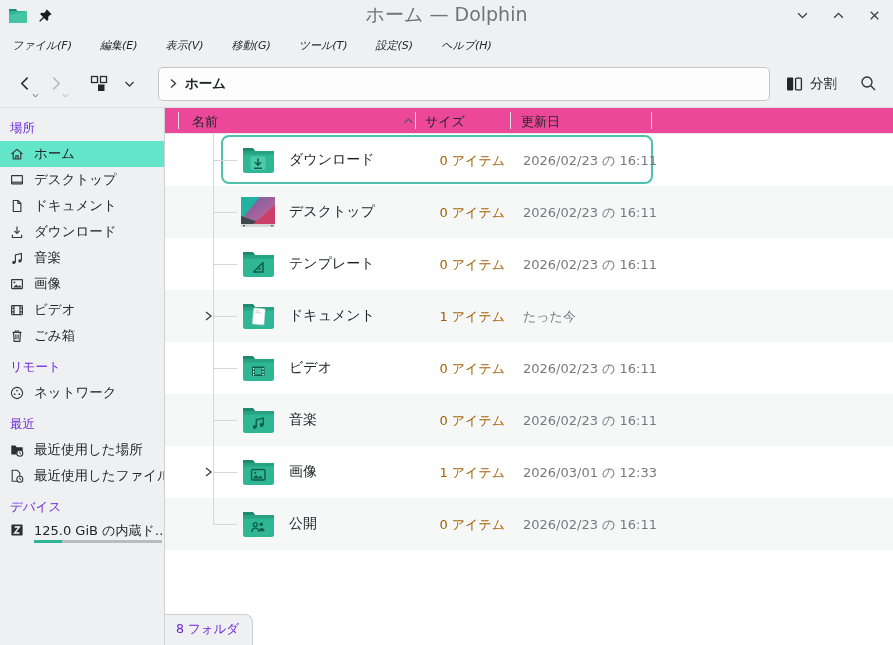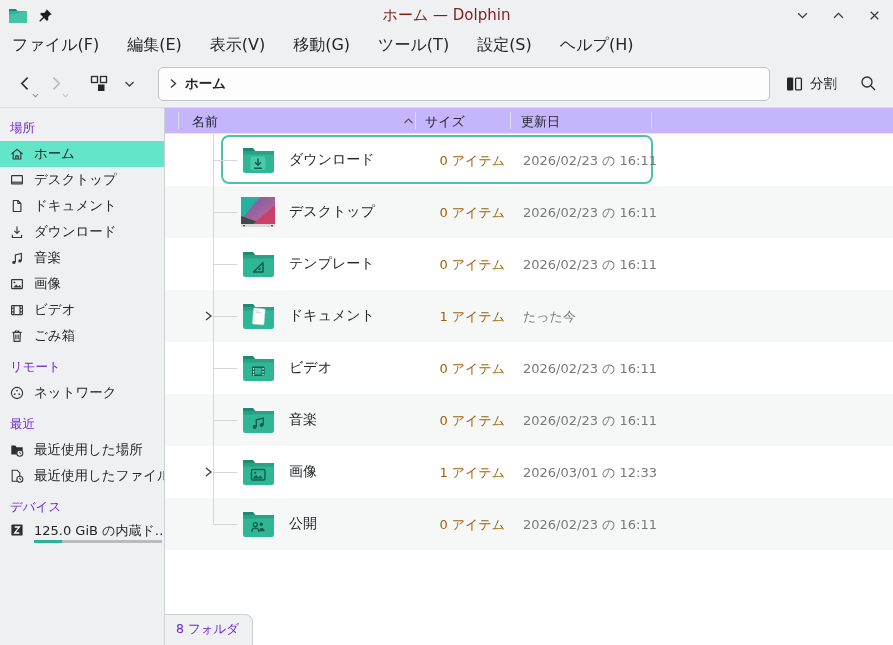--- a/index.html
+++ b/index.html
@@ -7,27 +7,27 @@
   body {
     font-family:"DejaVu Sans","Liberation Sans",sans-serif;
     background:#eff0f1; color:#232629; font-size:13px;
     -webkit-font-smoothing:antialiased;
   }
   .window { width:893px; height:645px; display:flex; flex-direction:column; background:#eff0f1; }
 
   
   .titlebar { height:30px; position:relative; display:flex; align-items:center; justify-content:center; flex:0 0 auto; }
   .titlebar .left-icons { position:absolute; left:8px; top:0; height:30px; display:flex; align-items:center; gap:10px; }
-  .title-text { font-size:15px; color:#7f1d1d; }
+  .title-text { font-size:19px; color:#737373; }
   .win-controls { position:absolute; right:12px; top:0; height:30px; display:flex; align-items:center; gap:22px; }
   .win-btn { width:14px; height:14px; display:flex; align-items:center; justify-content:center; cursor:default; }
 
   
   .menubar { height:30px; display:flex; align-items:center; padding-left:10px; gap:24px; flex:0 0 auto; }
-  .menu-item { font-size:16px; color:#232629; padding:3px 2px; }
+  .menu-item { font-size:11px; color:#232629; padding:3px 2px;font-style:italic; }
 
   
   .toolbar { height:47px; display:flex; align-items:center; padding:0 10px; flex:0 0 auto; }
   .tool-btn { height:32px; min-width:30px; display:flex; align-items:center; justify-content:center; position:relative; }
   .tool-btn .mini-caret { position:absolute; right:1px; bottom:2px; }
   .locationbar { flex:1; height:34px; margin:0 10px 0 14px; background:#fdfdfd; border:1px solid #c3c6c7; border-radius:5px; display:flex; align-items:center; padding-left:10px; gap:7px; }
   .loc-path { font-weight:bold; font-size:13.5px; }
   .split-btn { display:flex; align-items:center; gap:7px; padding:4px 6px; margin-right:10px; }
   .split-label { font-size:13.5px; }
 
@@ -42,21 +42,21 @@
   .side-label { font-size:13.5px; color:#26292b; white-space:nowrap; }
   .side-icon { width:16px; height:16px; flex:0 0 auto; display:flex; }
   .device-item { height:34px; display:flex; align-items:flex-start; gap:9px; padding-left:9px; padding-top:2px; }
   .device-col { display:flex; flex-direction:column; gap:0; width:128px; }
   .device-label { font-size:13px; white-space:nowrap; overflow:hidden; }
   .capacity-bar { height:3px; width:100%; background:#b9bcbe; position:relative; }
   .capacity-fill { position:absolute; left:0; top:0; bottom:0; width:22%; background:#2eb398; }
 
   
   .mainview { flex:1; background:#ffffff; position:relative; overflow:hidden; }
-  .col-header { height:26px; position:relative; border-bottom:1px solid #e6e8e9; background:#c4b5fd; }
+  .col-header { height:26px; position:relative; border-bottom:1px solid #e6e8e9; background:#ec4899; }
   .col-header .hsep { position:absolute; top:4px; bottom:4px; width:1px; background:#dcdedf; }
   .hlabel { position:absolute; top:5px; font-size:13px; color:#232629; }
   .sort-icon { position:absolute; top:9px; left:238px; }
 
   .rows { position:relative; }
   .tree-vline { position:absolute; left:48px; top:0; width:1px; height:390px; background:#d4d6d7; z-index:2; }
   .row { height:52px; position:relative; }
   .row.alt { background:#f6f7f7; }
   .row .stub { position:absolute; left:48px; top:26px; width:24px; height:1px; background:#d4d6d7; z-index:2; }
   .expander { position:absolute; left:39px; top:20px; z-index:3; }

